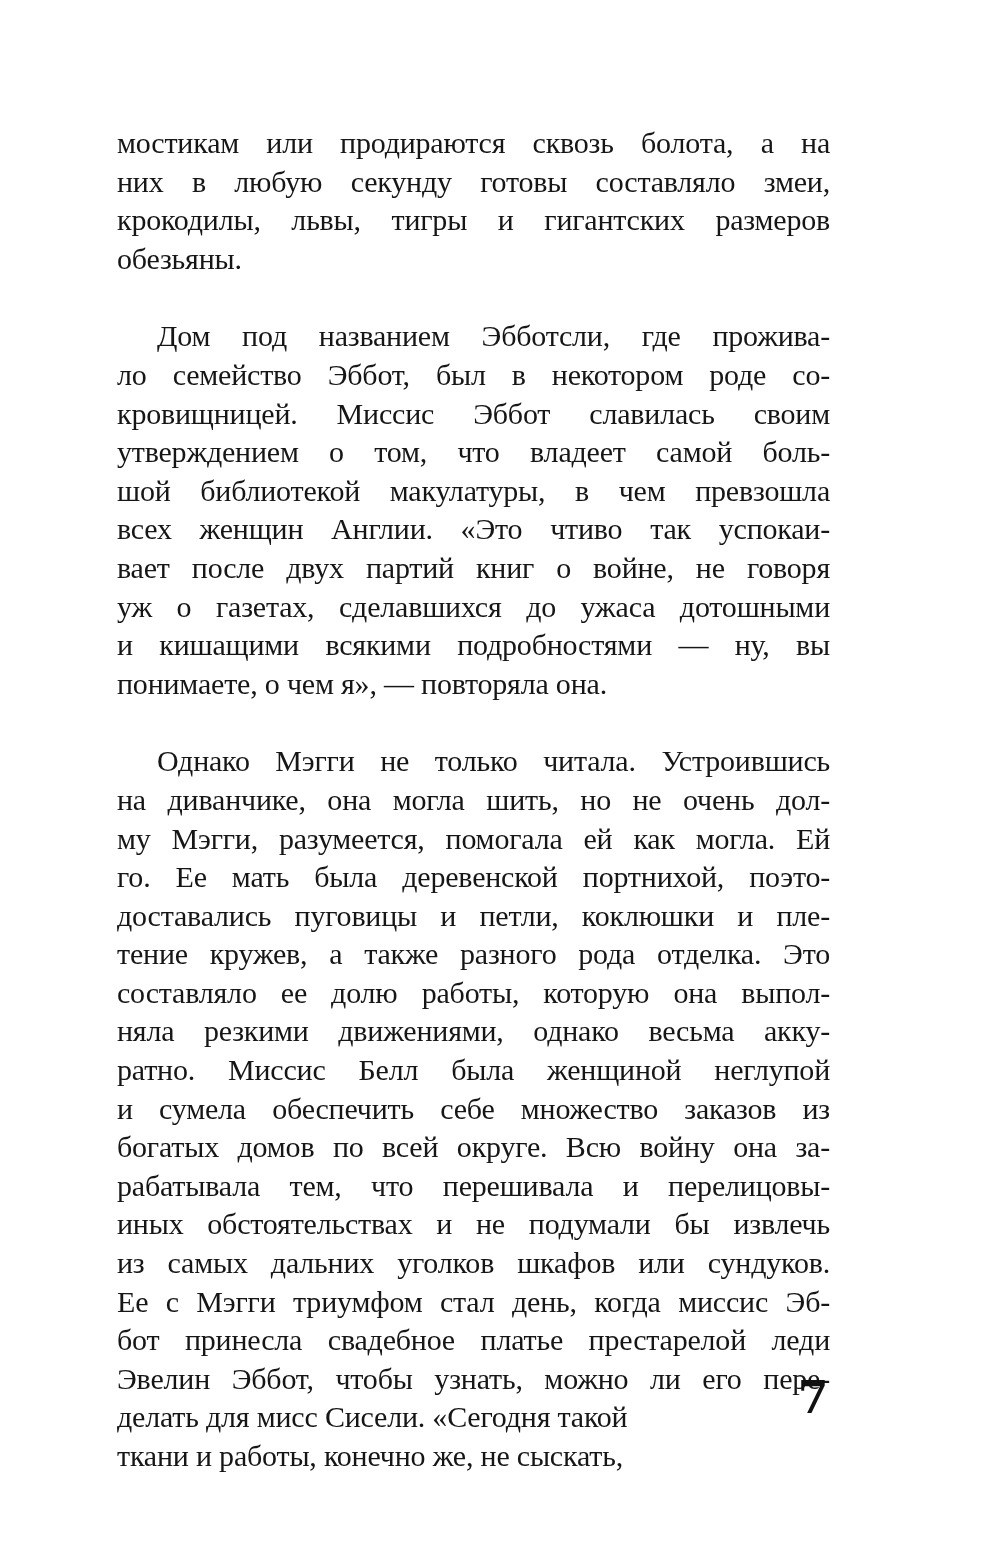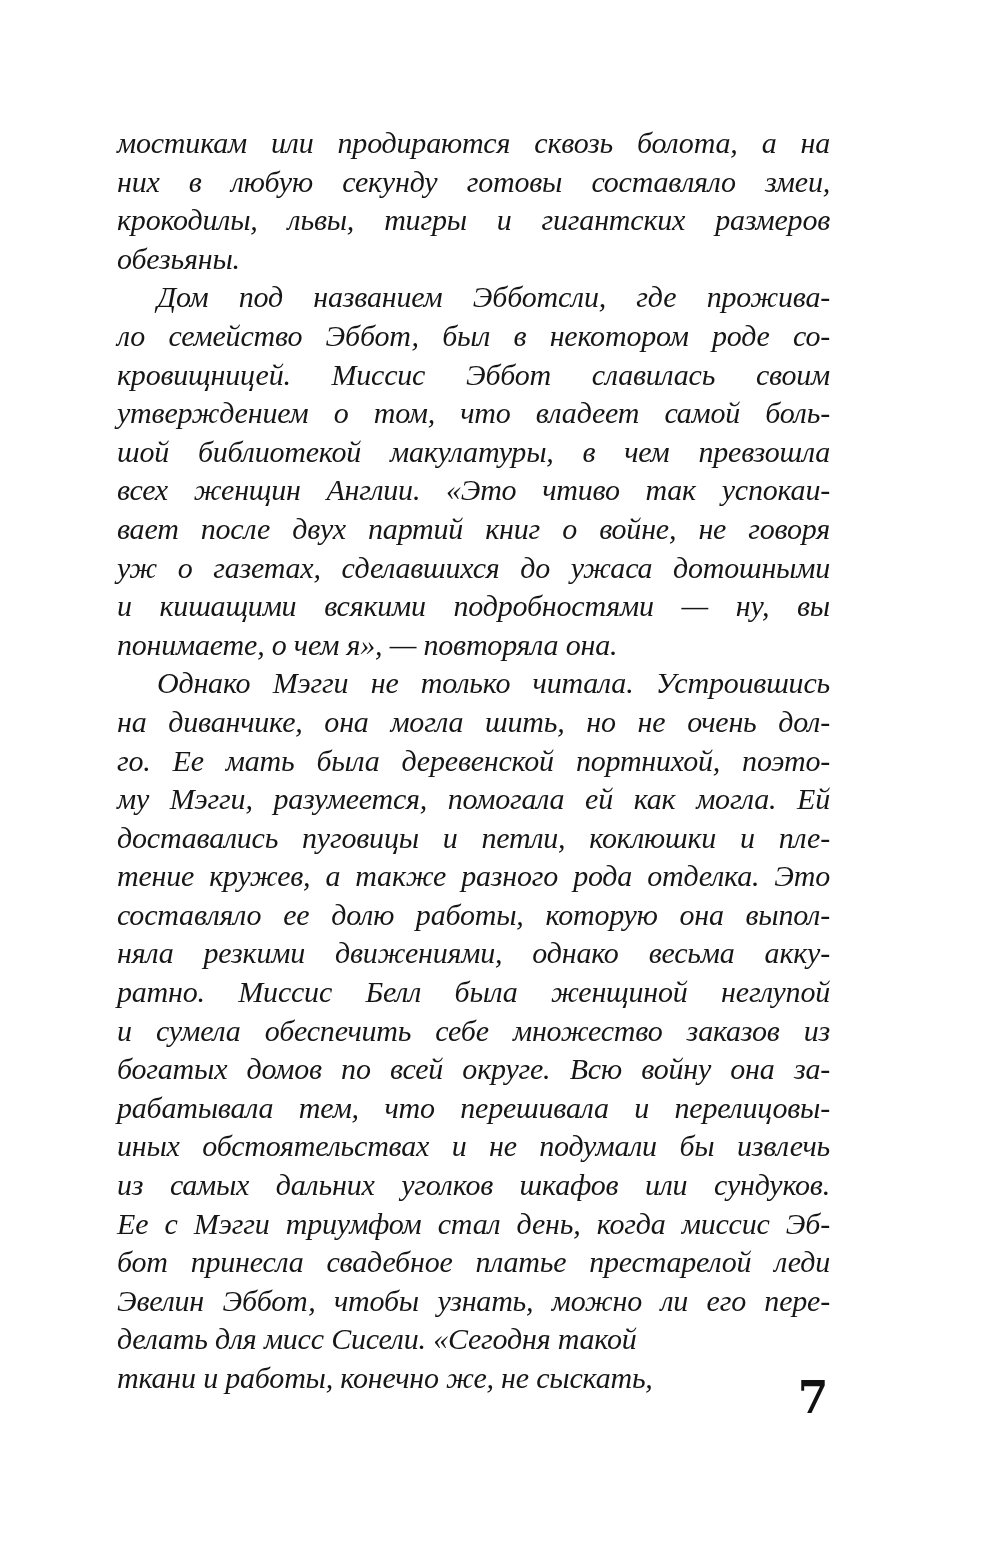--- a/index.html
+++ b/index.html
@@ -14,40 +14,40 @@
     background: #ffffff;
     font-family: "Liberation Serif", serif;
     color: #161616;
     overflow: hidden;
   }
   .text-block {
     position: absolute;
     left: 117px;
     top: 124px;
     width: 713px;
-    font-style: italic;
   }
   .line {
     font-size: 30px;
     line-height: 38.6px;
     height: 38.6px;
     letter-spacing: -0.2px;
     white-space: normal;
     overflow: visible;
   }
   .just {
     text-align: justify;
     text-align-last: justify;
   }
   .noj {
     text-align: left;
     text-align-last: left;
   }
   .ind {
     text-indent: 40px;
+    margin-top: 39px;
   }
   .page-number {
     position: absolute;
     left: 793px;
     top: 1374px;
     width: 40px;
     font-family: "DejaVu Serif", serif;
     font-weight: bold;
     font-size: 44px;
     line-height: 48px;
@@ -69,22 +69,22 @@
     <div class="line just">кровищницей. Миссис Эббот славилась своим</div>
     <div class="line just">утверждением о том, что владеет самой боль-</div>
     <div class="line just">шой библиотекой макулатуры, в чем превзошла</div>
     <div class="line just">всех женщин Англии. «Это чтиво так успокаи-</div>
     <div class="line just">вает после двух партий книг о войне, не говоря</div>
     <div class="line just">уж о газетах, сделавшихся до ужаса дотошными</div>
     <div class="line just">и кишащими всякими подробностями — ну, вы</div>
     <div class="line noj">понимаете, о чем я», — повторяла она.</div>
     <div class="line just ind">Однако Мэгги не только читала. Устроившись</div>
     <div class="line just">на диванчике, она могла шить, но не очень дол-</div>
+    <div class="line just">му Мэгги, разумеется, помогала ей как могла. Ей</div>
     <div class="line just">го. Ее мать была деревенской портнихой, поэто-</div>
-    <div class="line just">му Мэгги, разумеется, помогала ей как могла. Ей</div>
     <div class="line just">доставались пуговицы и петли, коклюшки и пле-</div>
     <div class="line just">тение кружев, а также разного рода отделка. Это</div>
     <div class="line just">составляло ее долю работы, которую она выпол-</div>
     <div class="line just">няла резкими движениями, однако весьма акку-</div>
     <div class="line just">ратно. Миссис Белл была женщиной неглупой</div>
     <div class="line just">и сумела обеспечить себе множество заказов из</div>
     <div class="line just">богатых домов по всей округе. Всю войну она за-</div>
     <div class="line just">рабатывала тем, что перешивала и перелицовы-</div>
     <div class="line just">иных обстоятельствах и не подумали бы извлечь</div>
     <div class="line just">из самых дальних уголков шкафов или сундуков.</div>

